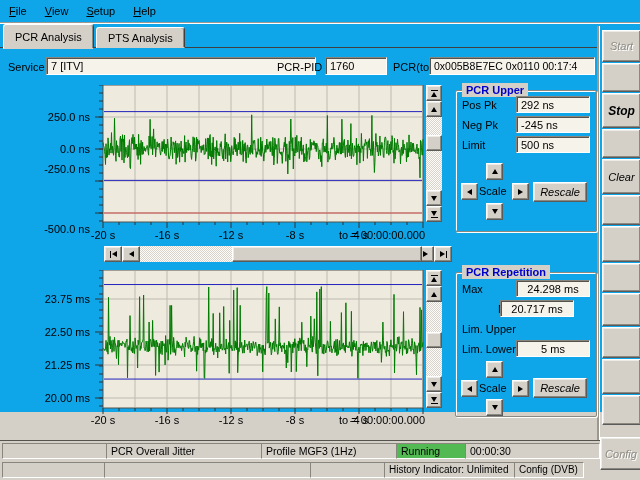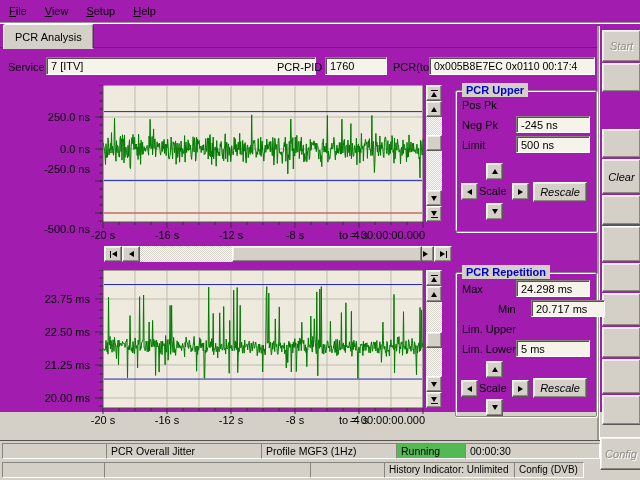--- a/index.html
+++ b/index.html
@@ -1,17 +1,17 @@
 <!DOCTYPE html>
 <html style="--accent: #0000cc;"><head>
 <meta charset="utf-8">
 <style>
   html,body{margin:0;padding:0;background:#d4d0c8;}
   body{width:640px;height:480px;overflow:hidden;font-family:"Liberation Sans",sans-serif;font-size:11px;color:#000;}
-  #app{position:relative;width:640px;height:412px;background:#a21caf;}
+  #app{position:relative;width:640px;height:412px;background:#0ea5e9;}
   .abs{position:absolute;}
   
   .raised{background:#d4d0c8;border:1px solid;border-color:#fff #5a5a5a #5a5a5a #fff;box-shadow:inset -1px -1px 0 #8a887f, inset 1px 1px 0 #ecebe5;}
   .sunken{background:#f6f3ea;border:1px solid;border-color:#87857c #fff #fff #87857c;box-shadow:inset 1px 1px 0 #55534d;}
   .cell{background:#d4d0c8;border:1px solid;border-color:#87857c #fff #fff #87857c;padding:1px 4px;white-space:nowrap;overflow:hidden;font-size:10.5px;line-height:12px;}
   .btn{display:flex;align-items:center;justify-content:center;cursor:default;user-select:none;font-style:italic;}
   .disabled{color:#8e8c84;text-shadow:1px 1px 0 #fff;}
   
   .menubar{left:0;top:0;width:640px;height:22px;display:flex;align-items:center;box-shadow:0 1px 0 #9a988f, 0 2px 0 #fff;}
   .menu-item{padding:4px 9px;}
@@ -57,35 +57,41 @@
     <span class="menu-item"><u>F</u><span>ile</span></span>
     <span class="menu-item"><u>V</u><span>iew</span></span>
     <span class="menu-item"><u>S</u><span>etup</span></span>
     <span class="menu-item"><u>H</u><span>elp</span></span>
   </div>
 
   <div class="abs tab-line"></div>
   <div class="abs tab" style="left:3px;top:24px;height:23px;z-index:3;border-bottom:1px solid #d4d0c8;">
       <span>PCR Analysis</span>
     </div>
+  <div class="abs tab" style="left:96px;top:27px;height:19px;z-index:1;">
+      <span>PTS Analysis</span>
+    </div>
 
   <div class="abs divider-v"></div>
   <div class="abs sep-dark"></div>
 
   <span class="abs lbl" style="left:8px;top:59px;">Service</span>
   <div class="abs sunken fld" style="left:46px;top:57px;width:260px;height:14px;"><span>7 [ITV]</span></div>
   <span class="abs lbl" style="left:277px;top:59px;">PCR-PID</span>
   <div class="abs sunken fld" style="left:325px;top:57px;width:52px;height:14px;"><span>1760</span></div>
   <span class="abs lbl" style="left:393px;top:59px;">PCR(to)</span>
   <div class="abs sunken fld" style="left:429px;top:57px;width:156px;height:14px;font-size:10.5px;"><span>0x005B8E7EC  0x0110  00:17:4</span></div>
 
   <div class="abs raised btn sidebtn disabled" style="top:30px;height:30px;">
       <span>Start</span>
     </div>
   <div class="abs raised btn sidebtn" style="top:63px;height:27px;"></div>
+  <div class="abs raised btn sidebtn" style="top:93px;height:33px;font-weight:bold;font-size:12px;">
+      <span>Stop</span>
+    </div>
   <div class="abs raised btn sidebtn" style="top:129px;height:27px;"></div>
   <div class="abs raised btn sidebtn" style="top:159px;height:33px;">
       <span>Clear</span>
     </div>
   <div class="abs raised btn sidebtn" style="top:195px;height:28px;"></div>
   <div class="abs raised btn sidebtn" style="top:226px;height:34px;"></div>
   <div class="abs raised btn sidebtn" style="top:263px;height:27px;"></div>
   <div class="abs raised btn sidebtn" style="top:293px;height:31px;"></div>
   <div class="abs raised btn sidebtn" style="top:327px;height:29px;"></div>
   <div class="abs raised btn sidebtn" style="top:359px;height:33px;"></div>
@@ -317,20 +323,21 @@
         <span class="stack">
           <i class="t-dn"></i>
           <i class="bar-h"></i>
         </span>
       </div>
   </div>
 
   <div class="abs groupbox" style="left:455px;top:90px;width:140px;height:140px;">
     <span class="gb-title">PCR Upper</span>
     <span class="abs lbl" style="left:6px;top:6px;">Pos Pk</span>
+    <div class="abs sunken fld" style="left:60px;top:5px;width:64px;height:13px;"><span>292 ns</span></div>
     <span class="abs lbl" style="left:6px;top:26px;">Neg Pk</span>
     <div class="abs sunken fld" style="left:60px;top:25px;width:64px;height:13px;"><span>-245 ns</span></div>
     <span class="abs lbl" style="left:6px;top:46px;">Limit</span>
     <div class="abs sunken fld" style="left:60px;top:45px;width:64px;height:13px;"><span>500 ns</span></div>
     <div class="abs raised btn" style="left:30px;top:72px;width:15px;height:15px;">
         <i class="t-up"></i>
       </div>
     <div class="abs raised btn" style="left:5px;top:92px;width:15px;height:15px;">
         <i class="t-l"></i>
       </div>
@@ -339,26 +346,26 @@
         <i class="t-r"></i>
       </div>
     <div class="abs raised btn" style="left:30px;top:112px;width:15px;height:15px;">
         <i class="t-dn"></i>
       </div>
     <div class="abs raised btn" style="left:77px;top:91px;width:52px;height:18px;">
         <span>Rescale</span>
       </div>
   </div>
 
-  <div class="abs groupbox" style="left:455px;top:272px;width:140px;height:143px;">
+  <div class="abs groupbox" style="left:455px;top:272px;width:140px;height:143px;text-align:center;">
     <span class="gb-title">PCR Repetition</span>
     <span class="abs lbl" style="left:6px;top:8px;">Max</span>
     <div class="abs sunken fld" style="left:60px;top:7px;width:64px;height:13px;"><span>24.298 ms</span></div>
     <span class="abs lbl" style="left:6px;top:28px;padding-left:36px;">Min</span>
-    <div class="abs sunken fld" style="left:75px;top:27px;width:64px;height:13px;"><span>20.717 ms</span></div>
+    <div class="abs sunken fld" style="left:44px;top:27px;width:64px;height:13px;"><span>20.717 ms</span></div>
     <span class="abs lbl" style="left:6px;top:48px;">Lim. Upper</span>
     <span class="abs lbl" style="left:6px;top:68px;">Lim. Lower</span>
     <div class="abs sunken fld" style="left:60px;top:67px;width:64px;height:13px;"><span>5 ms</span></div>
     <div class="abs raised btn" style="left:30px;top:88px;width:15px;height:15px;">
         <i class="t-up"></i>
       </div>
     <div class="abs raised btn" style="left:5px;top:107px;width:15px;height:15px;">
         <i class="t-l"></i>
       </div>
     <span class="abs lbl" style="left:23px;top:107px;">Scale</span>

